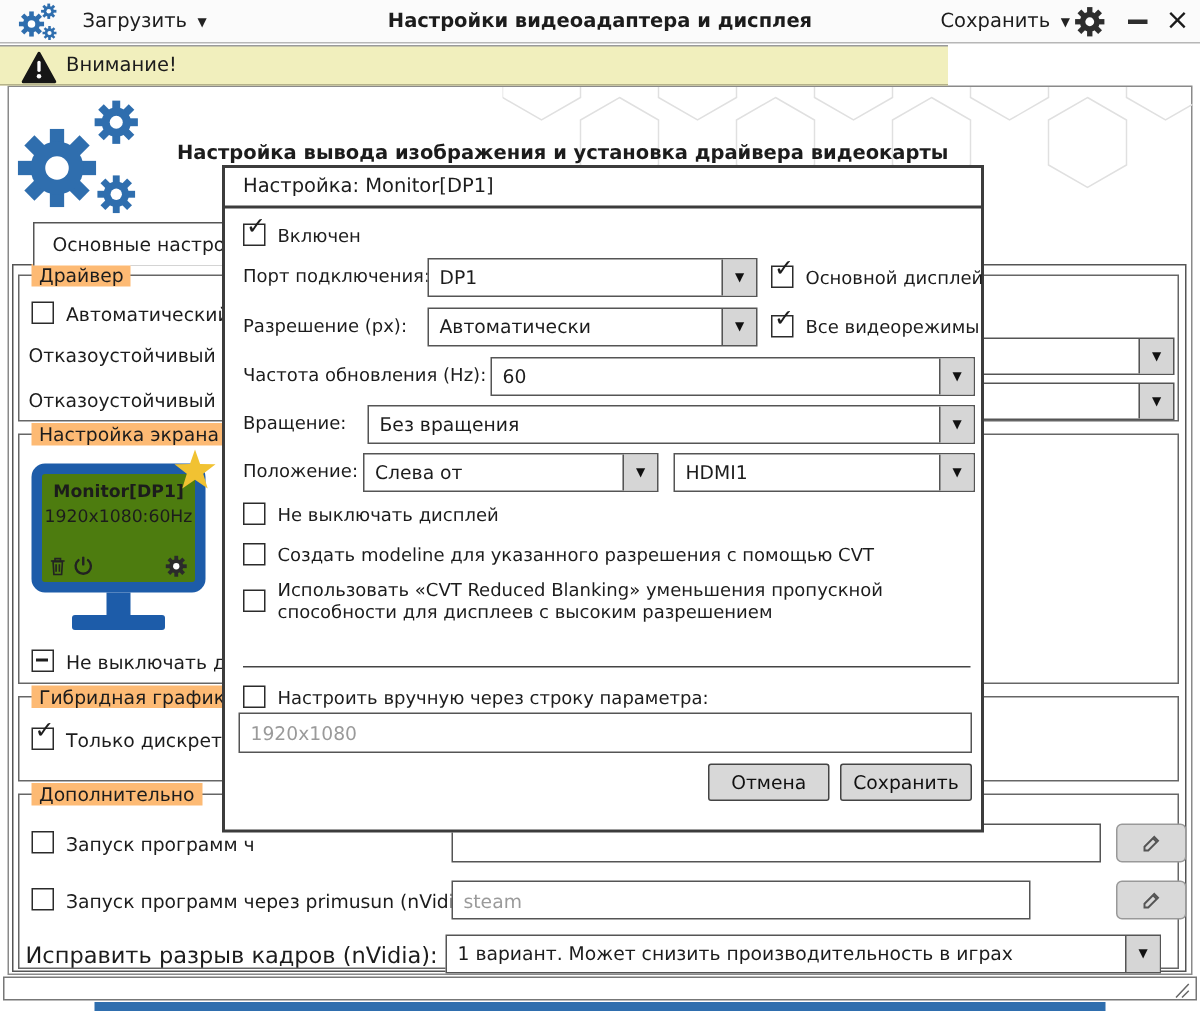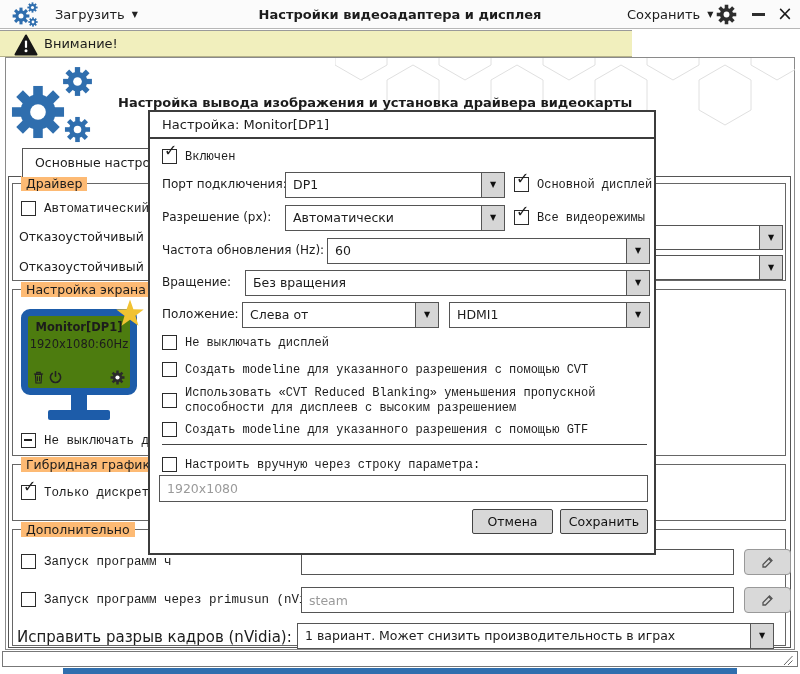--- a/index.html
+++ b/index.html
@@ -36,21 +36,21 @@
   .panel { left:8px; top:176px; width:783px; height:472px; border:1px solid #555; background:#fff; z-index:1; }
 
   .group { position:absolute; border:1px solid #666; background:#fff; z-index:1; }
   .gtitle { position:absolute; top:-8px; left:8px; background:#fdba74; padding:0 5px; font-size:12.5px; white-space:nowrap; }
 
   
   .cbrow { position:absolute; display:flex; gap:8px; align-items:flex-start; }
   .cb { width:15px; height:15px; border:1.6px solid #2b2b2b; background:#fff; position:relative; flex:none; }
   .cb .mark { position:absolute; left:1px; top:-7px; font-size:16px; font-weight:bold; color:#1d1d1d; line-height:1; }
   .cb.indet::after { content:""; position:absolute; left:2px; top:5px; width:8px; height:2.2px; background:#1d1d1d; }
-  .cblabel { line-height:15px; padding-top:1px; white-space:nowrap;font-family:Liberation Mono, monospace; }
+  .cblabel { line-height:15px; padding-top:1px; white-space:nowrap; }
 
   
   .combo { position:absolute; border:1px solid #555; background:#fff; display:flex; }
   .combo-val { flex:1; padding:0 7px; line-height:22px; white-space:nowrap; overflow:hidden; font-size:12.5px; }
   .combo-btn { width:23px; background: var(--control-gray,#d6d6d6); border-left:1px solid #555; display:flex; align-items:center; justify-content:center; flex:none; }
   .combo-btn .arrow { font-size:8px; color:#111; line-height:1; }
 
   .tfield { position:absolute; border:1px solid #555; background:#fff; font-family:"DejaVu Sans",sans-serif; font-size:12.5px; padding:0 7px; color:#1c1c1c; }
   .tfield::placeholder { color:#9a9a9a; opacity:1; }
   .editbtn { position:absolute; background:#d9d9d9; border:1px solid #999; border-radius:4px; display:flex; align-items:center; justify-content:center; }
@@ -252,21 +252,21 @@
         <path d="M3 12 L3 9.5 L9.5 3 L12 5.5 L5.5 12 Z"></path>
         <path d="M8.7 3.8 L11.2 6.3"></path>
       </g>
     </svg>
   </button>
 
   <div class="cbrow" style="left:8px;top:62px">
     <span class="cb"></span>
     <span class="cblabel">Запуск программ через primusun (nVidia):</span>
   </div>
-  <input class="tfield" style="left: 288px; top: 57px; width: 433px; height: 26px;" placeholder="steam">
+  <input class="tfield" style="left: 288px; top: 57px; width: 386px; height: 26px;" placeholder="steam">
   <button class="editbtn" style="left:731px;top:57px;width:47px;height:26px">
     <svg width="15" height="15" viewBox="0 0 15 15">
       <g fill="none" stroke="#555" stroke-width="1.3">
         <path d="M3 12 L3 9.5 L9.5 3 L12 5.5 L5.5 12 Z"></path>
         <path d="M8.7 3.8 L11.2 6.3"></path>
       </g>
     </svg>
   </button>
 
   <span class="dlabel" style="left:4px;top:98px;font-size:15px">Исправить разрыв кадров (nVidia):</span>
@@ -354,24 +354,20 @@
   <div class="cbrow" style="left:12px;top:250px">
     <span class="cb"></span>
     <span class="cblabel">Создать modeline для указанного разрешения с помощью CVT</span>
   </div>
 
   <div class="cbrow" style="left:12px;top:273px;align-items:center">
     <span class="cb"></span>
     <span class="cblabel wrap2">Использовать «CVT Reduced Blanking» уменьшения пропускной способности для дисплеев с высоким разрешением</span>
   </div>
 
-  <div class="cbrow" style="left:12px;top:310px">
-    <span class="cb"></span>
-    <span class="cblabel">Создать modeline для указанного разрешения с помощью GTF</span>
-  </div>
 
   <div class="dialog-sep" style="top:332px"></div>
 
   <div class="cbrow" style="left:12px;top:345px">
     <span class="cb"></span>
     <span class="cblabel">Настроить вручную через строку параметра:</span>
   </div>
 
   <input class="tfield" style="left: 9px; top: 363px; width: 489px; height: 27px;" placeholder="1920x1080">
 

